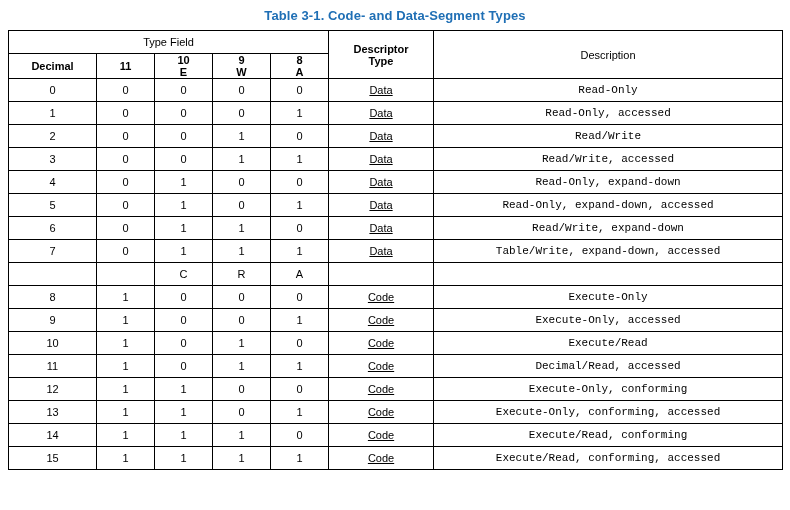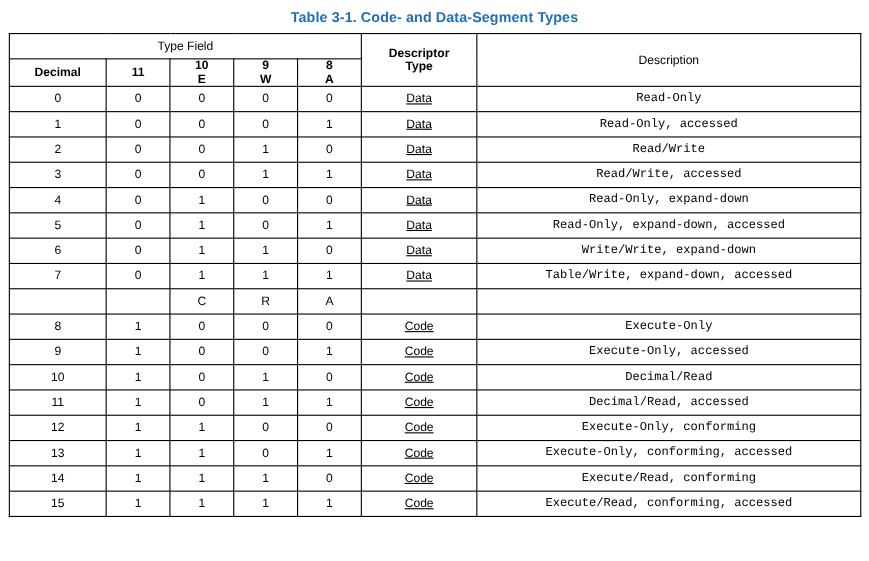--- a/index.html
+++ b/index.html
@@ -199,21 +199,21 @@
         <td class="desc-cell">Read-Only, expand-down, accessed</td>
       </tr>
 
       <tr>
         <td class="num-cell">6</td>
         <td class="num-cell">0</td>
         <td class="num-cell">1</td>
         <td class="num-cell">1</td>
         <td class="num-cell">0</td>
         <td class="dtype-cell">Data</td>
-        <td class="desc-cell">Write/Write, expand-down</td>
+        <td class="desc-cell">Read/Write, expand-down</td>
       </tr>
 
       <tr>
         <td class="num-cell">7</td>
         <td class="num-cell">0</td>
         <td class="num-cell">1</td>
         <td class="num-cell">1</td>
         <td class="num-cell">1</td>
         <td class="dtype-cell">Data</td>
         <td class="desc-cell">Table/Write, expand-down, accessed</td>
@@ -249,21 +249,21 @@
         <td class="desc-cell">Execute-Only, accessed</td>
       </tr>
 
       <tr>
         <td class="num-cell">10</td>
         <td class="num-cell">1</td>
         <td class="num-cell">0</td>
         <td class="num-cell">1</td>
         <td class="num-cell">0</td>
         <td class="dtype-cell">Code</td>
-        <td class="desc-cell">Decimal/Read</td>
+        <td class="desc-cell">Execute/Read</td>
       </tr>
 
       <tr>
         <td class="num-cell">11</td>
         <td class="num-cell">1</td>
         <td class="num-cell">0</td>
         <td class="num-cell">1</td>
         <td class="num-cell">1</td>
         <td class="dtype-cell">Code</td>
         <td class="desc-cell">Decimal/Read, accessed</td>

